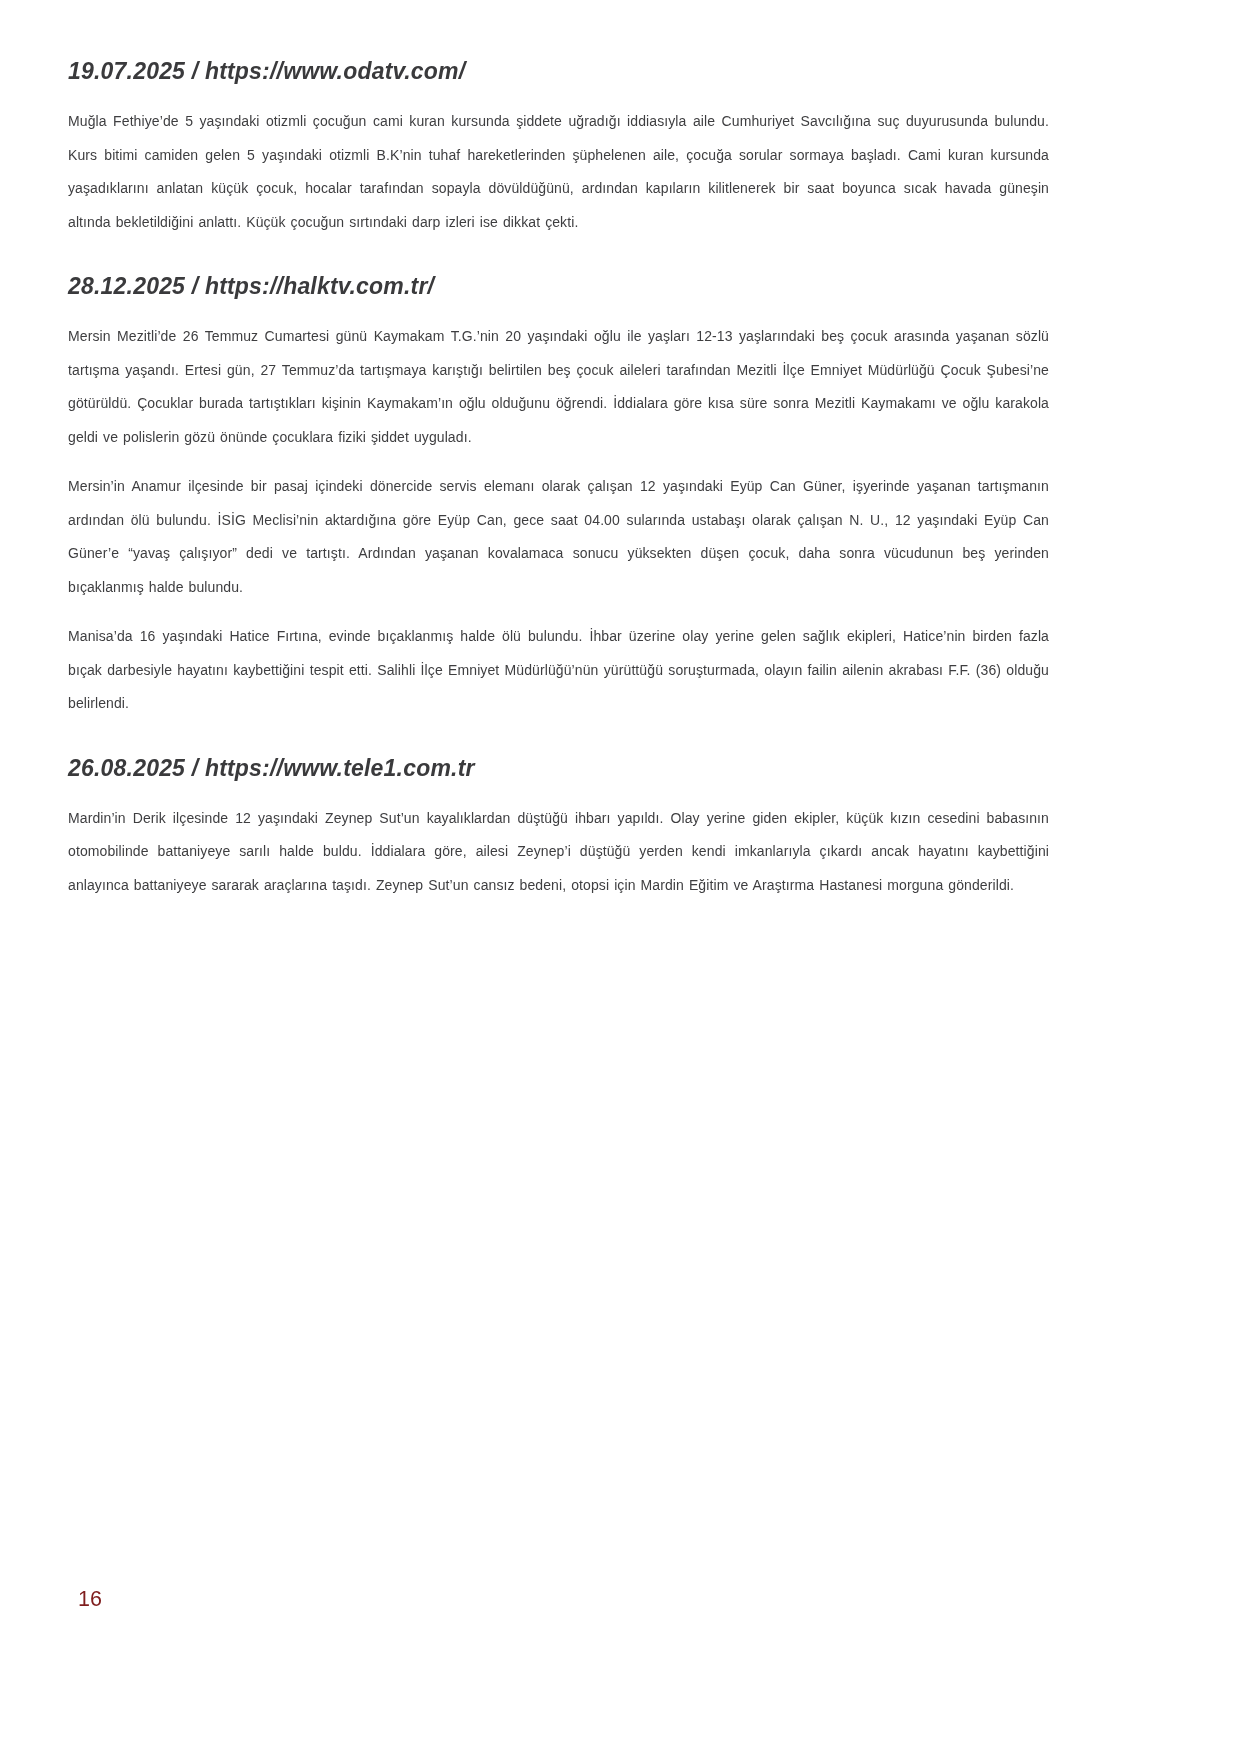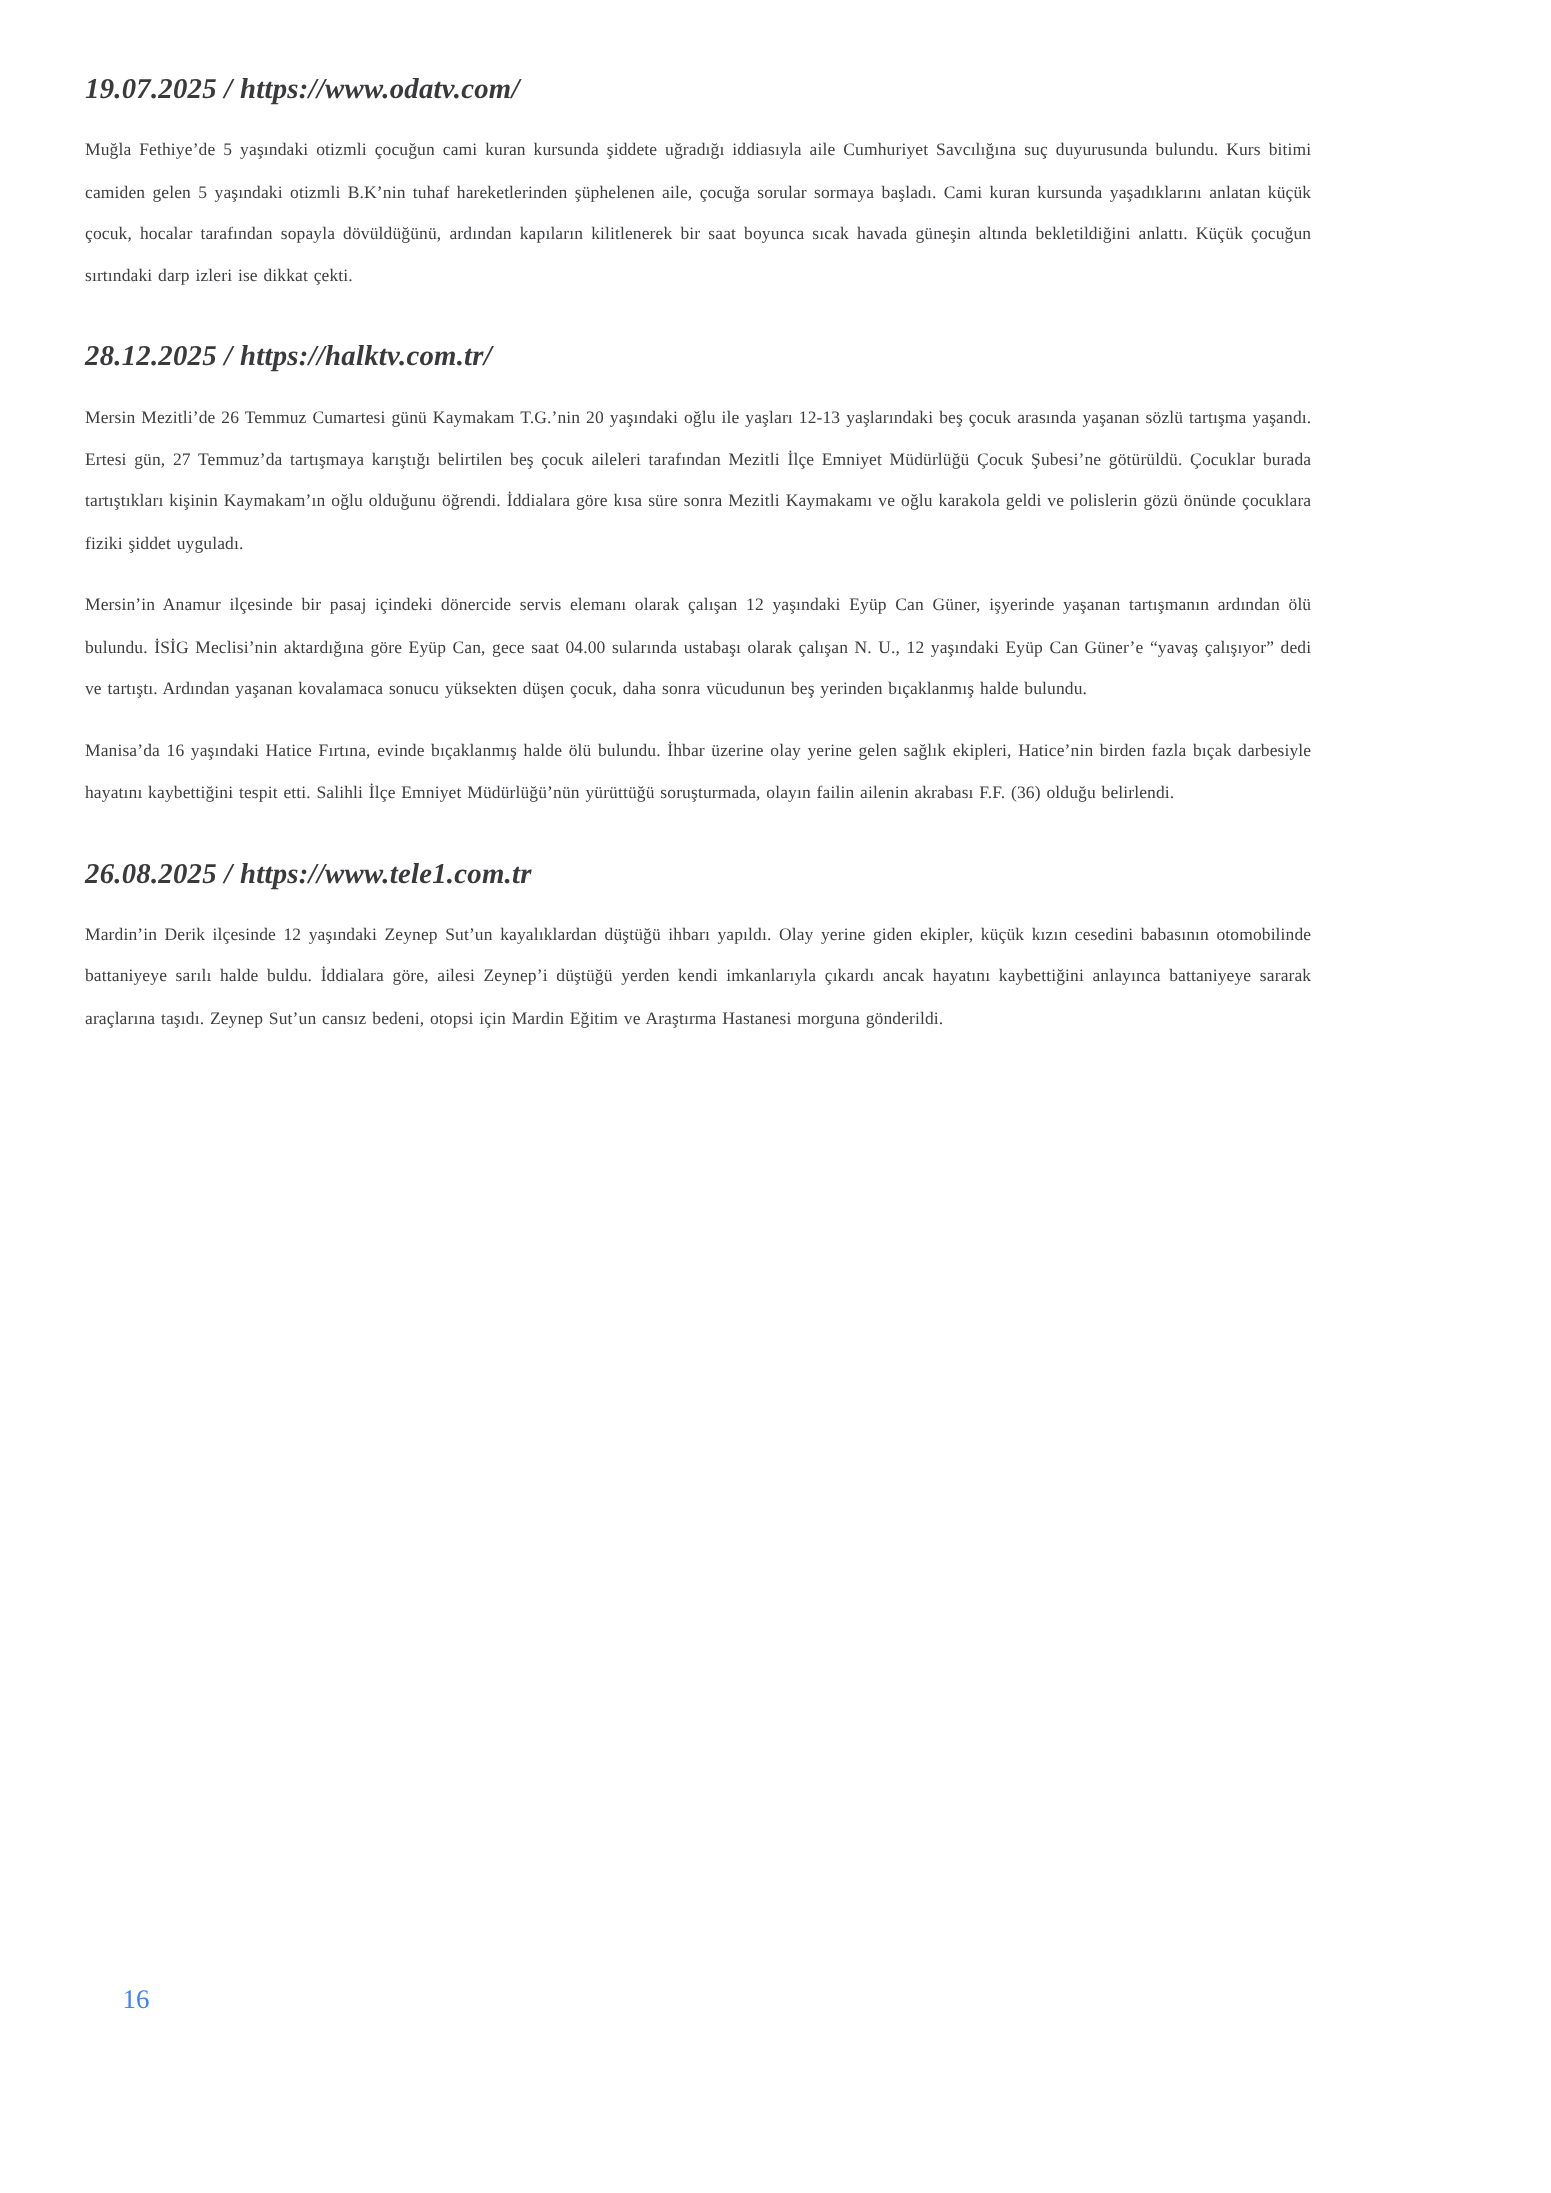--- a/index.html
+++ b/index.html
@@ -5,21 +5,21 @@
     html, body {
       margin: 0;
       padding: 0;
       background: #ffffff;
     }
     .page {
       position: relative;
       width: 1241px;
       height: 1754px;
       background: #ffffff;
-      font-family: Liberation Serif, serif;
+      font-family: Liberation Sans, sans-serif;
       color: #3e3e40;
       box-sizing: border-box;
       overflow: hidden;
     }
     .content {
       padding: 58px 192px 0 68px;
     }
     .entry-heading {
       font-size: 23px;
       font-weight: 700;
@@ -34,28 +34,28 @@
     .entry-paragraph {
       font-size: 14px;
       line-height: 33.5px;
       text-align: justify;
       letter-spacing: 0.1px;
       word-spacing: 1px;
       margin: 0 0 16px 0;
     }
     .footer {
       position: absolute;
-      left: 80px;
+      left: 60px;
       right: 192px;
       bottom: 142px;
       display: flex;
       justify-content: space-between;
       align-items: flex-end;
       font-size: 21.5px;
-      color: #3b82f6;
+      color: #7f1d1d;
     }
     .page-number {
       padding-left: 18px;
     }
     .footer-title {
       letter-spacing: 0.4px;
     }
   </style>
 </head>
 <body>

